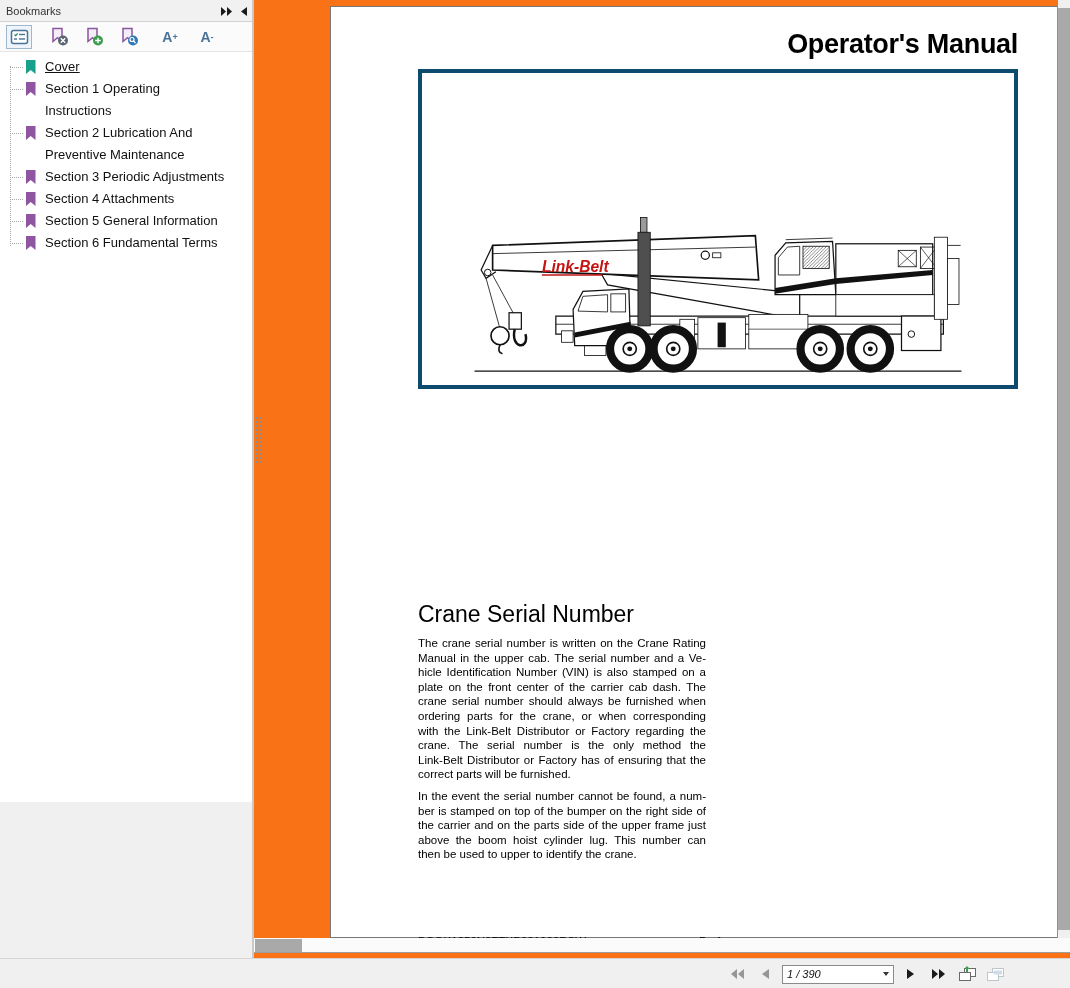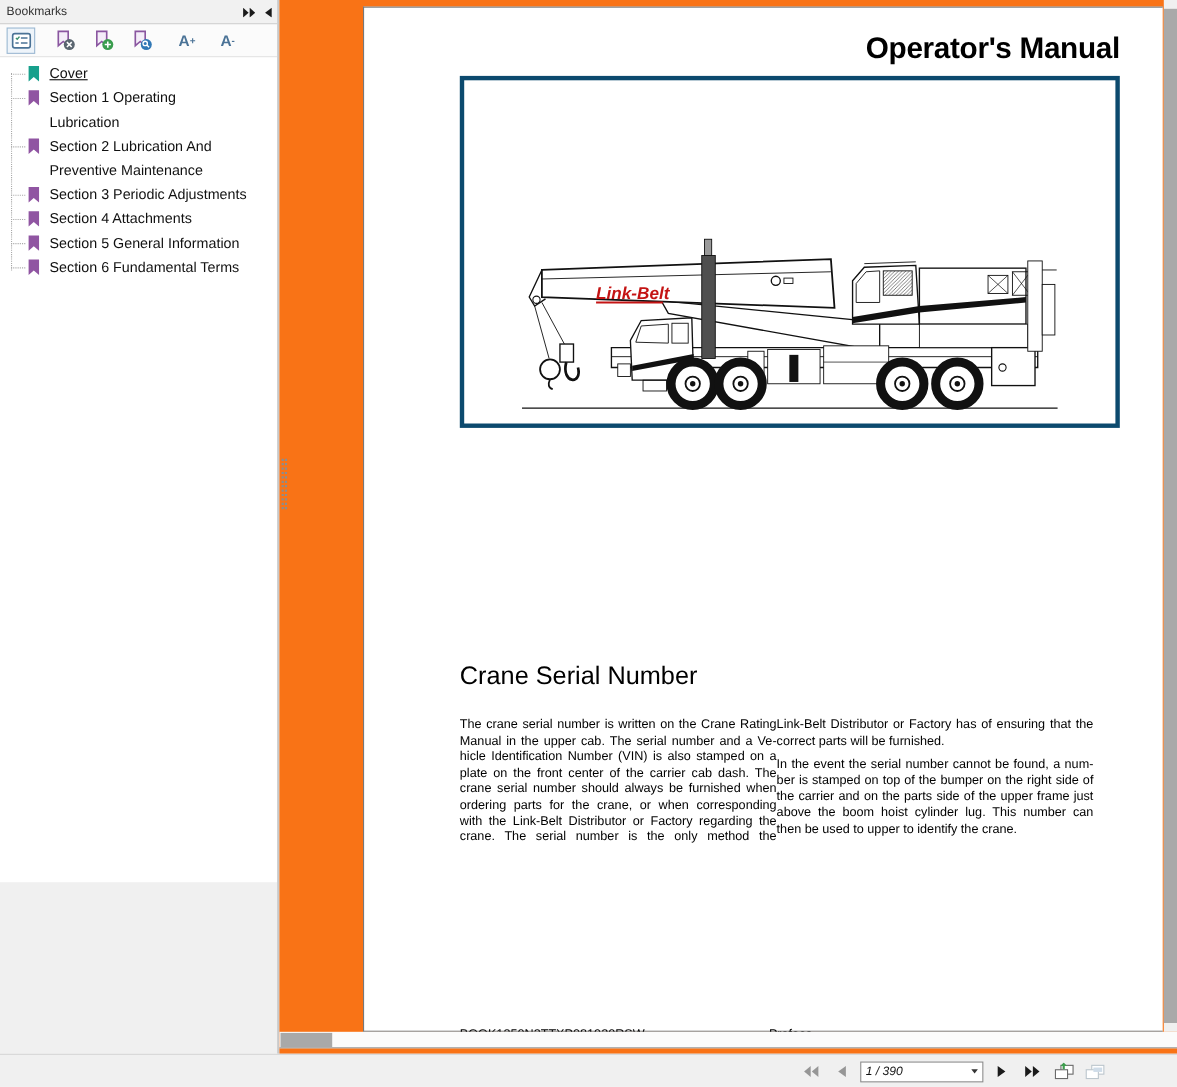--- a/index.html
+++ b/index.html
@@ -41,21 +41,21 @@
   #splitter-grip { position:absolute; left:2px; top:417px; width:5px; height:46px;
     border-left:2px dotted #8d8d8d; border-right:2px dotted #8d8d8d; cursor:col-resize; }
 
   #page { position:absolute; left:76px; top:6px; width:727px; height:932px; background:#fff;
     border:1px solid #787878; border-right:none; }
   .page-content { position:relative; width:100%; height:100%; padding-left:87px; padding-right:39px; color:#000; }
   .doc-title { margin-top:22px; text-align:right; font-size:27px; font-weight:bold; letter-spacing:-0.3px; }
   .crane-box { margin-top:9px; height:320px; border:4px solid #0c4a6e; }
   .crane-box svg { width:100%; height:100%; display:block; }
   .doc-heading { margin-top:212px; font-size:23px; font-weight:normal; }
-  .columns { margin-top:24px; display:flex; justify-content:flex-start; }
+  .columns { margin-top:8px; display:flex; justify-content:space-between;flex-direction:column; }
   .col { width:288px; font-size:11.5px; line-height:14.6px; }
   .col .p2 { margin-top:7px; }
   .jline { text-align:justify; text-align-last:justify; }
   .jline.last { text-align-last:left; }
   .page-footer { position:absolute; left:0; top:906px; width:100%; font-size:11.5px; }
   .footer-book { position:absolute; left:87px; }
   .footer-preface { position:absolute; left:368px; }
 
   
   #vscroll { position:absolute; left:804px; top:0; width:12px; height:938px; background:#f0f0f0; }
@@ -154,21 +154,21 @@
       </div>
 
       <div class="bm-row">
         <span class="bm-flag flag-purple">
           <svg width="13" height="16" viewBox="0 0 13 16">
               <path d="M2,1 h9.5 v14 l-4.8,-4.1 L2,15 z" fill="currentColor"></path>
             </svg>
         </span>
         <span class="bm-label">
           <span>Section 1 Operating</span>
-          <span>Lubrication</span>
+          <span>Instructions</span>
         </span>
       </div>
 
       <div class="bm-row">
         <span class="bm-flag flag-purple">
           <svg width="13" height="16" viewBox="0 0 13 16">
               <path d="M2,1 h9.5 v14 l-4.8,-4.1 L2,15 z" fill="currentColor"></path>
             </svg>
         </span>
         <span class="bm-label">

